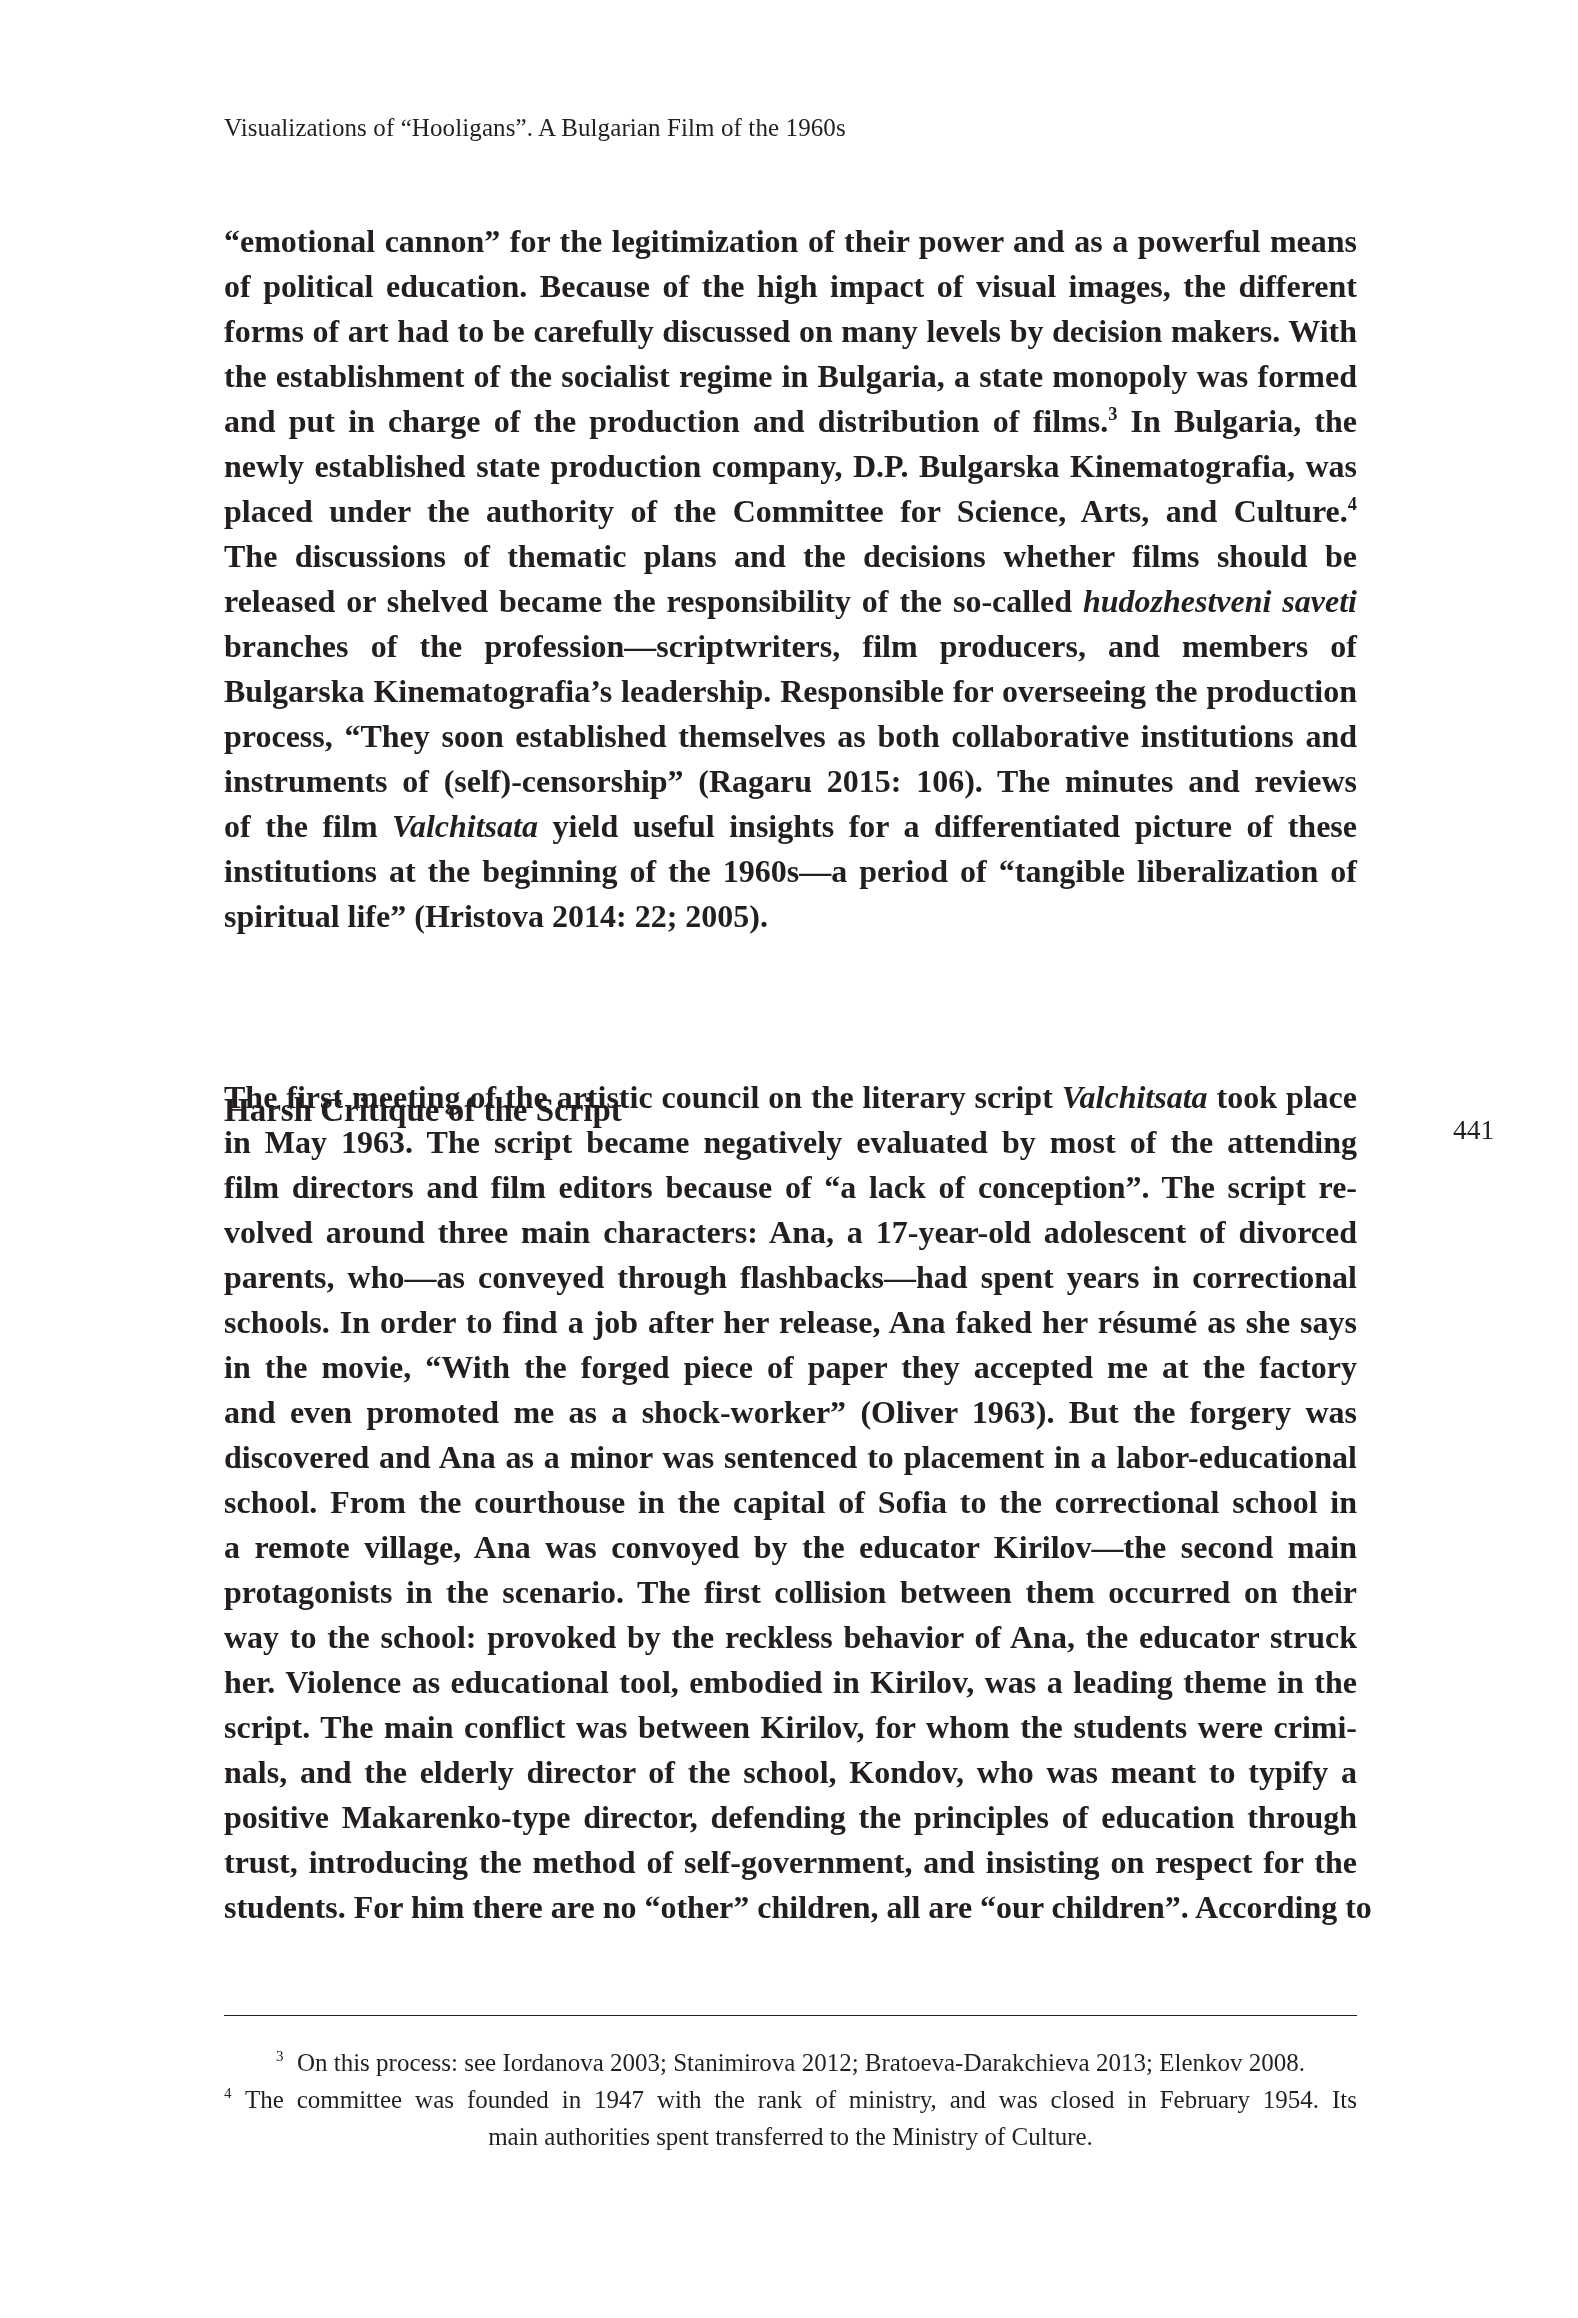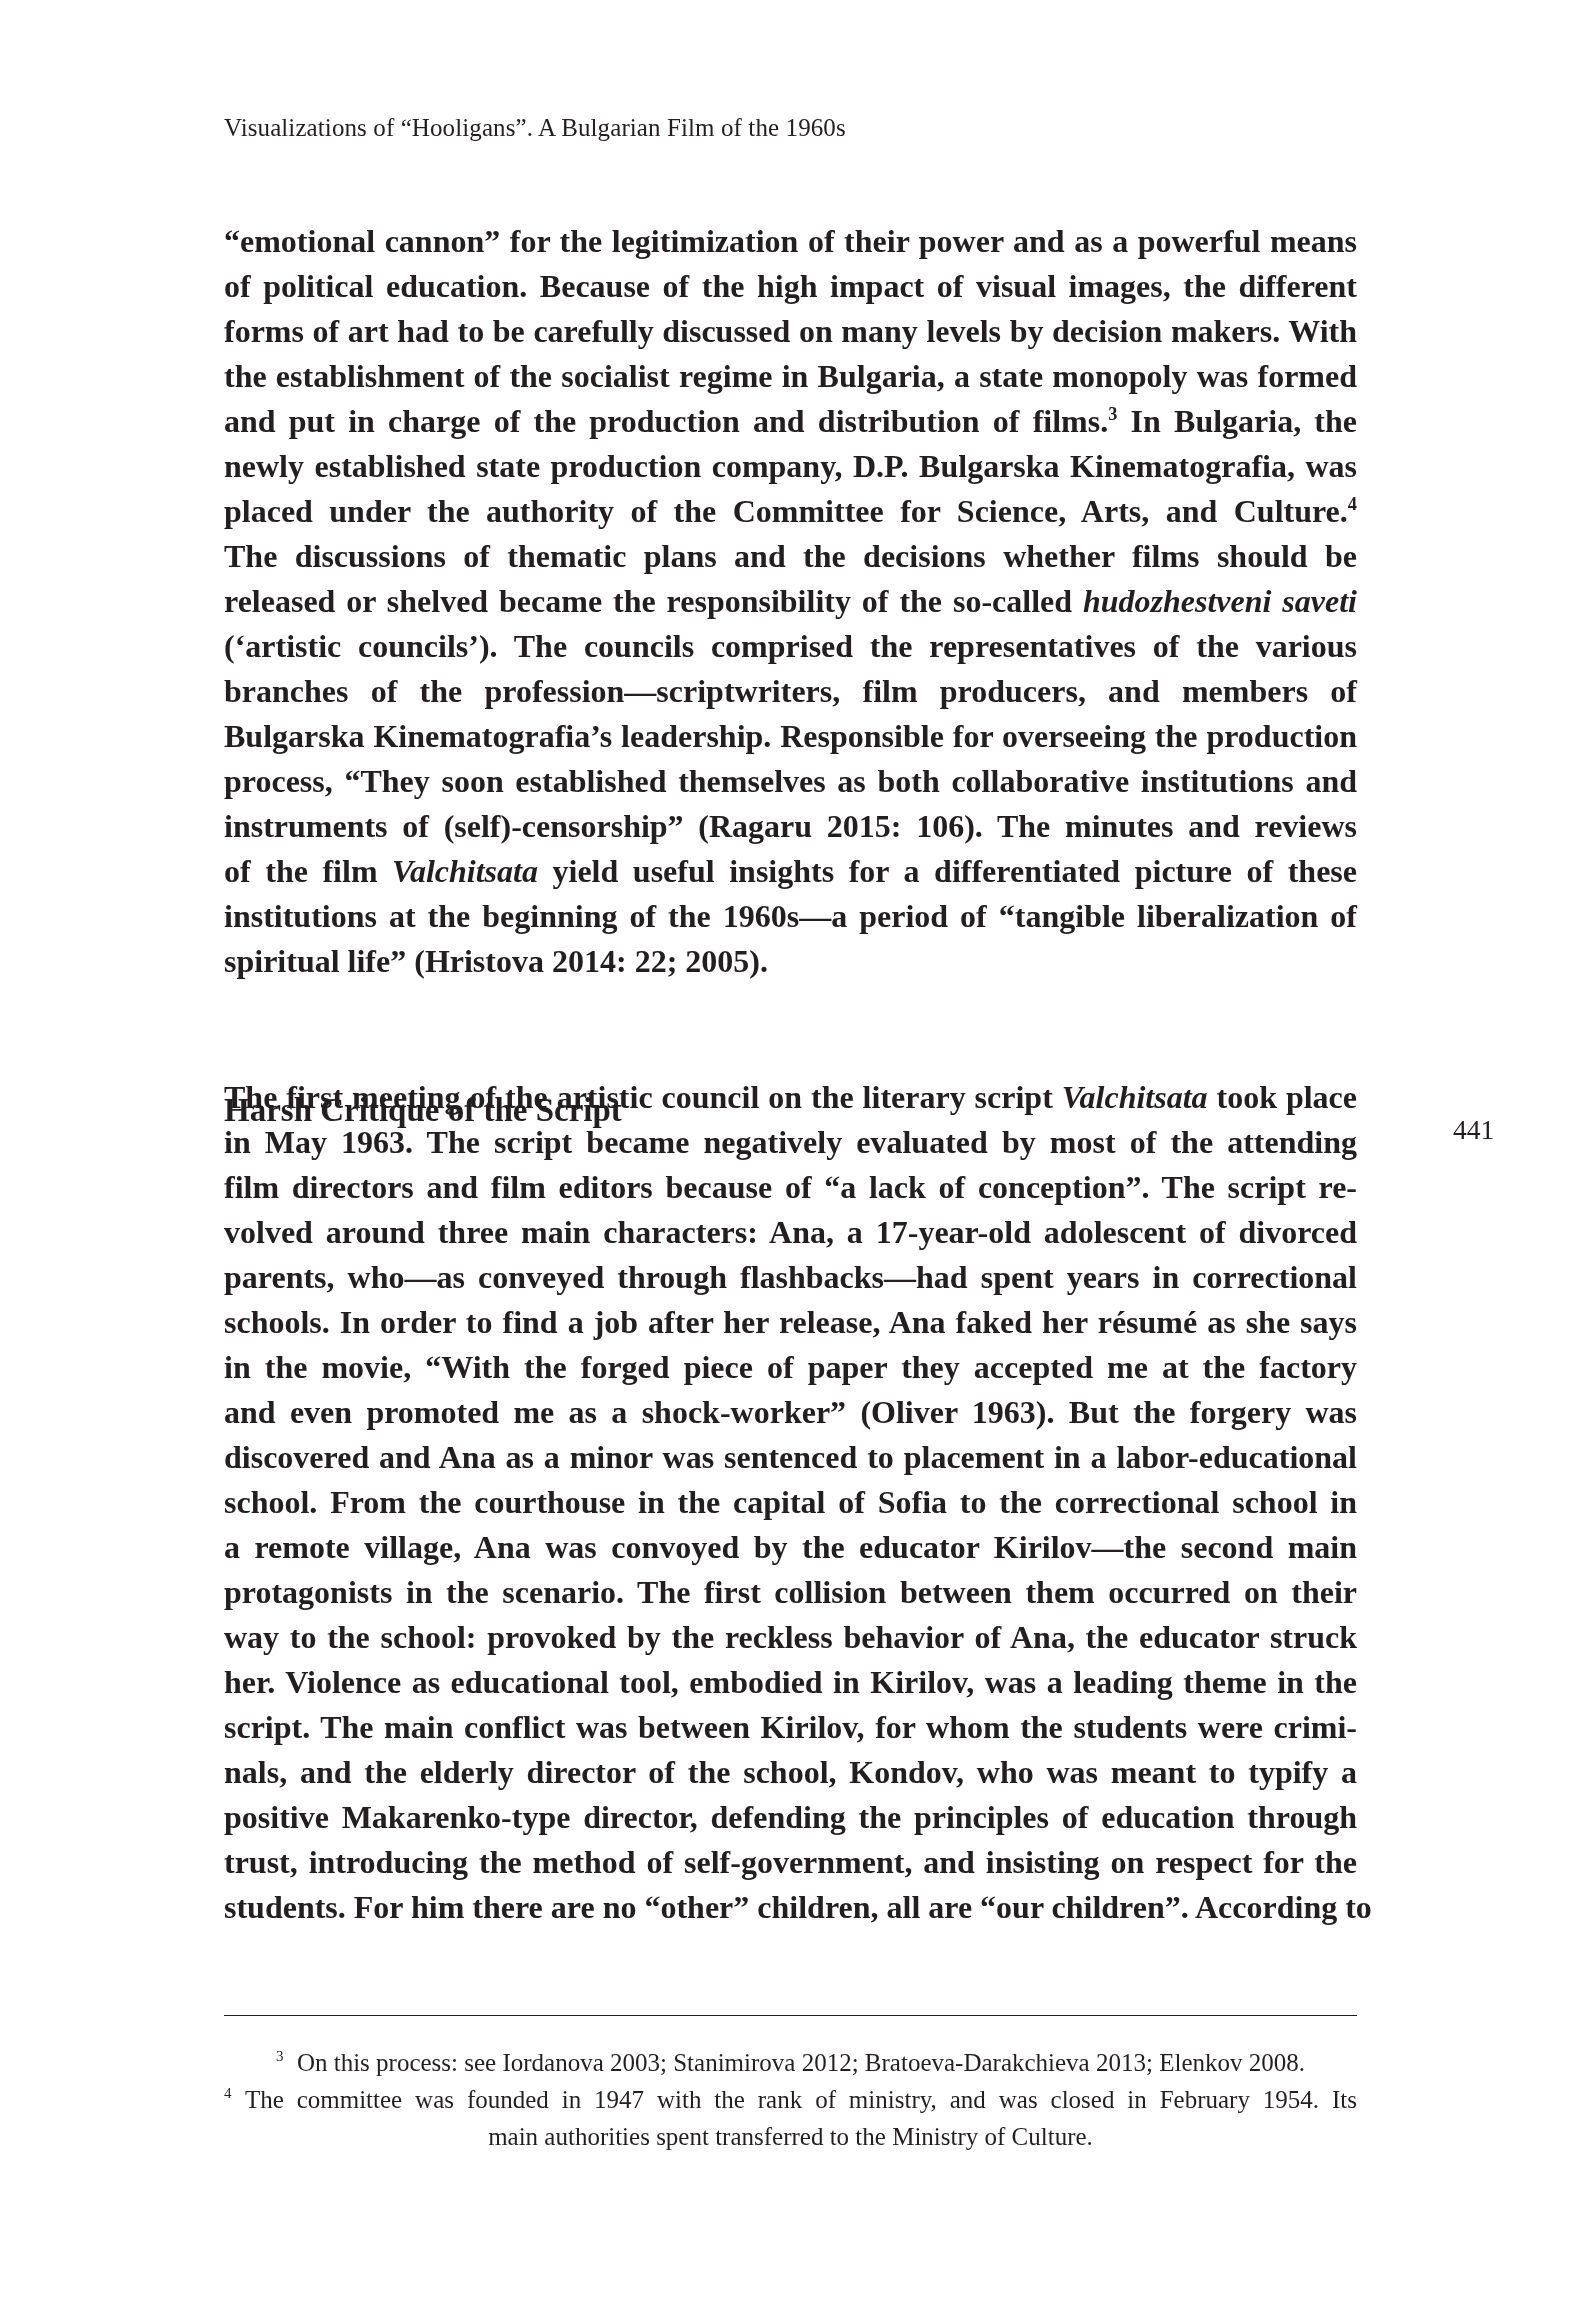--- a/index.html
+++ b/index.html
@@ -106,21 +106,20 @@
 <div class="text-block" id="para1">
   <span class="line">“emotional cannon” for the legitimization of their power and as a powerful means</span>
   <span class="line">of political education. Because of the high impact of visual images, the different</span>
   <span class="line">forms of art had to be carefully discussed on many levels by decision makers. With</span>
   <span class="line">the establishment of the socialist regime in Bulgaria, a state monopoly was formed</span>
   <span class="line"><span>and put in charge of the production and distribution of films.</span><sup>3</sup><span> In Bulgaria, the</span></span>
   <span class="line">newly established state production company, D.P. Bulgarska Kinematografia, was</span>
   <span class="line"><span>placed under the authority of the Committee for Science, Arts, and Culture.</span><sup>4</sup><span></span></span>
   <span class="line">The discussions of thematic plans and the decisions whether films should be</span>
   <span class="line"><span>released or shelved became the responsibility of the so-called </span><i>hudozhestveni saveti</i><span></span></span>
-  <span class="line">(‘artistic councils’). The councils comprised the representatives of the various</span>
   <span class="line">branches of the profession—scriptwriters, film producers, and members of</span>
   <span class="line">Bulgarska Kinematografia’s leadership. Responsible for overseeing the production</span>
   <span class="line">process, “They soon established themselves as both collaborative institutions and</span>
   <span class="line">instruments of (self)-censorship” (Ragaru 2015: 106). The minutes and reviews</span>
   <span class="line"><span>of the film </span><i>Valchitsata</i><span> yield useful insights for a differentiated picture of these</span></span>
   <span class="line">institutions at the beginning of the 1960s—a period of “tangible liberalization of</span>
   <span class="line last">spiritual life” (Hristova 2014: 22; 2005).</span>
 </div>
 
 <div id="heading">Harsh Critique of the Script</div>

